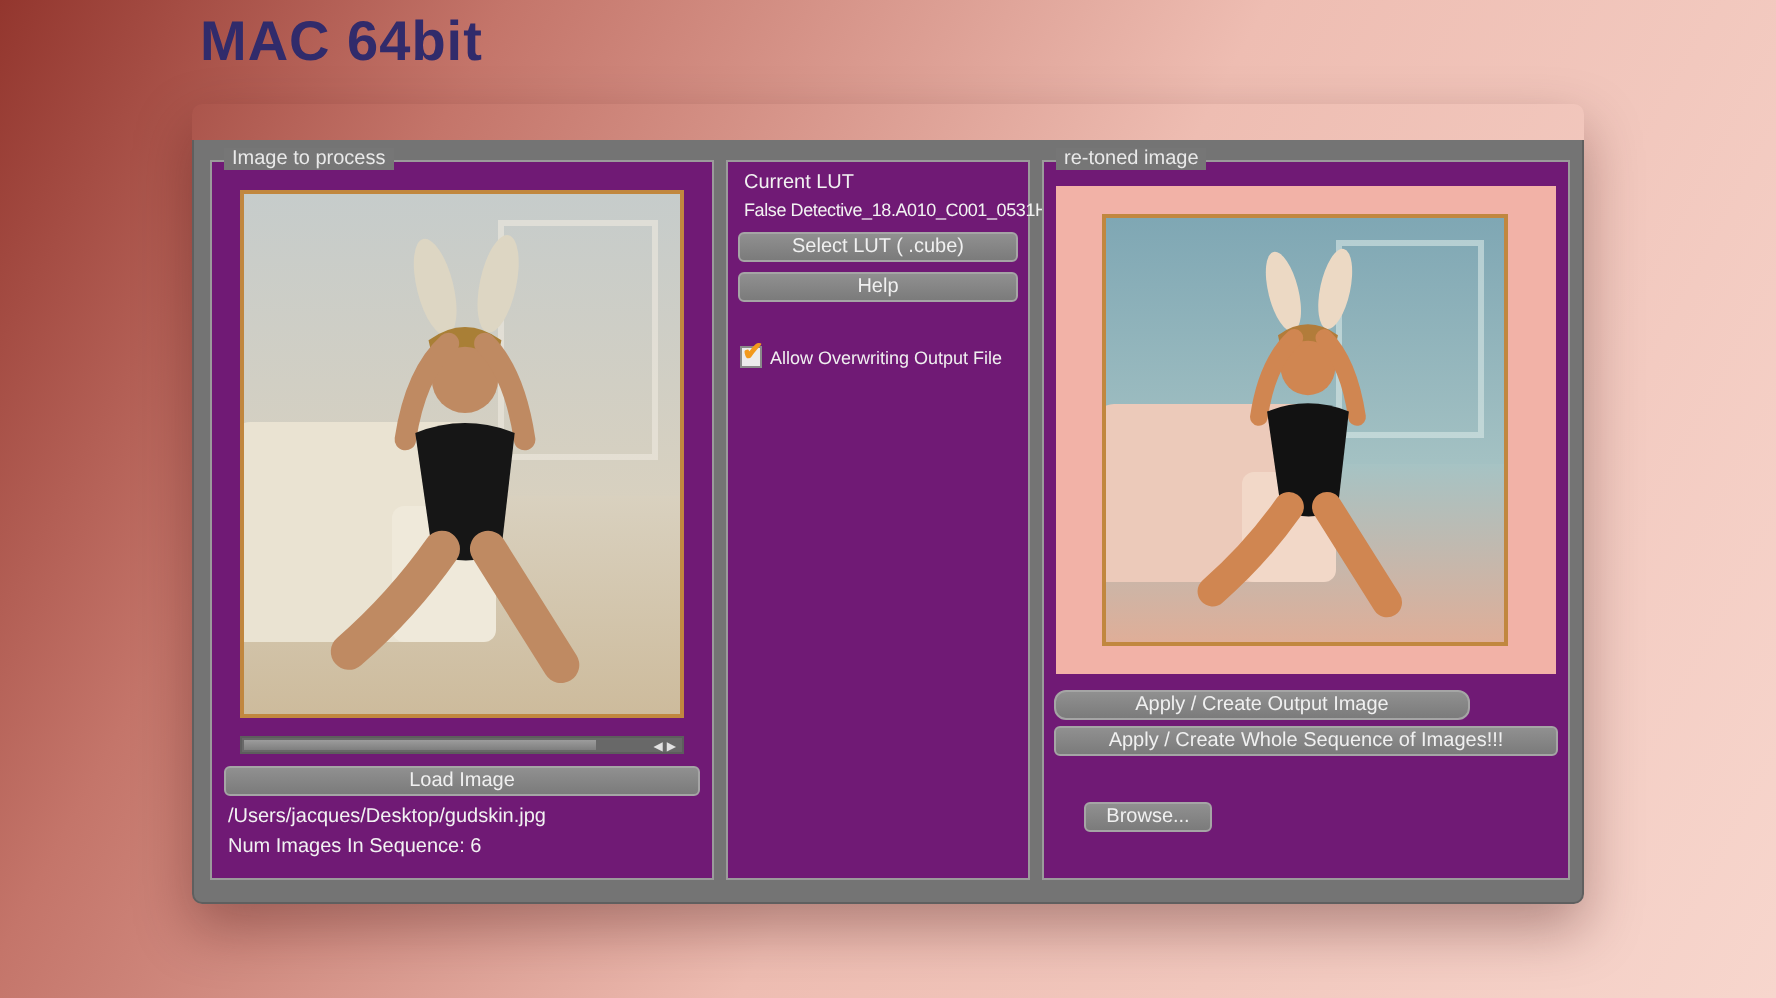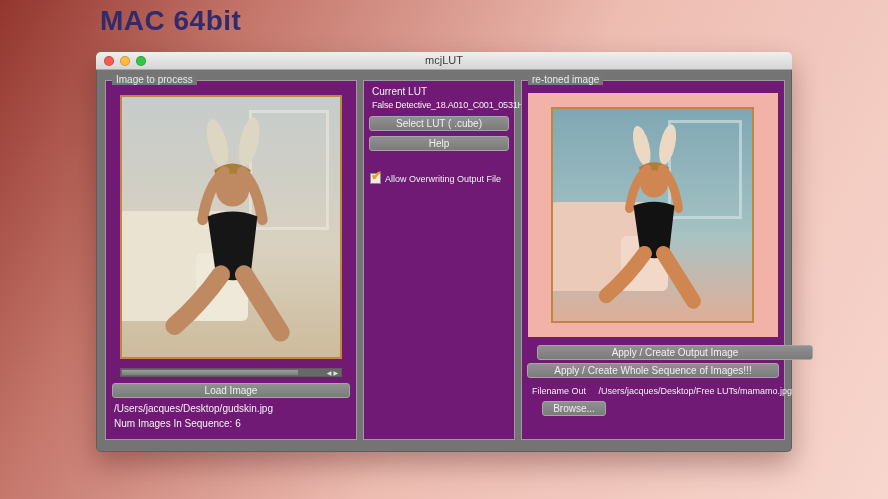--- a/index.html
+++ b/index.html
@@ -56,21 +56,21 @@
   .frame-retoned{left:23px;top:14px;width:203px;height:216px;}
 
   
   .btn{position:absolute;height:15px;background:linear-gradient(#909090,#7b7b7b);
     border:1px solid #a5a5a5;border-radius:3px;color:#f0f0f0;font-size:10px;line-height:12px;
     text-align:center;box-sizing:border-box;padding:0;font-family:"Liberation Sans",sans-serif;cursor:default;}
   .btn.load{left:6px;top:302px;width:238px;}
   .btn.select-lut{left:5px;top:35px;width:140px;text-align:center;}
   .btn.help{left:5px;top:55px;width:140px;}
   .btn.webhelp{left:5px;top:73px;width:140px;}
-  .btn.apply{left:15px;top:264px;width:276px;}
+  .btn.apply{left:5px;top:264px;width:208px;border-radius:6px;}
   .btn.apply-seq{left:5px;top:282px;width:252px;}
   .btn.browse{left:20px;top:320px;width:64px;}
 
   .scrollbar{position:absolute;left:14px;top:287px;width:222px;height:9px;background:#686868;
     border:1px solid #5d5d5d;box-sizing:border-box;}
   .scroll-thumb{position:absolute;left:1px;top:1px;bottom:1px;width:176px;background:linear-gradient(#9c9c9c,#7f7f7f);}
   .scroll-arrows{position:absolute;right:1px;top:-1px;height:9px;display:flex;align-items:center;
     font-size:6px;color:#e2e2e2;padding:0 2px;gap:2px;}
 
   .txt{position:absolute;font-size:10px;color:#f2f2f2;white-space:nowrap;}
@@ -85,28 +85,20 @@
   .filename-row{position:absolute;left:10px;top:305px;font-size:9px;color:#f0f0f0;white-space:nowrap;}
   .filename-row .value{margin-left:10px;}
 </style>
 </head>
 <body>
 
 <div class="stage">
   <div class="heading">MAC 64bit</div>
 
   <div class="window">
-    <div class="titlebar">
-      <div class="lights">
-        <span class="light red"></span>
-        <span class="light yellow"></span>
-        <span class="light green"></span>
-      </div>
-      <div class="title">mcjLUT</div>
-    </div>
 
     <div class="content">
 
       <div class="col left">
         <span class="group-title">Image to process</span>
 
         <div class="photo-frame frame-original">
           <div class="photo original">
             <div class="wall"></div>
             <div class="moulding"></div>
@@ -174,22 +166,18 @@
                 <path class="suit" d="M36,60 Q51,54 66,60 L62,95 Q51,102 41,95 Z"></path>
                 <path class="limb thick" d="M44,95 Q32,112 16,126"></path>
                 <path class="limb thick" d="M58,95 Q70,114 80,130"></path>
               </svg>
             </div>
           </div>
         </div>
 
         <button class="btn apply">Apply / Create Output Image</button>
         <button class="btn apply-seq">Apply / Create Whole Sequence of Images!!!</button>
-        <div class="filename-row">
-          <span class="label">Filename Out</span>
-          <span class="value">/Users/jacques/Desktop/Free LUTs/mamamo.jpg</span>
-        </div>
         <button class="btn browse">Browse...</button>
       </div>
 
     </div>
   </div>
 </div>
 
 </body></html>

